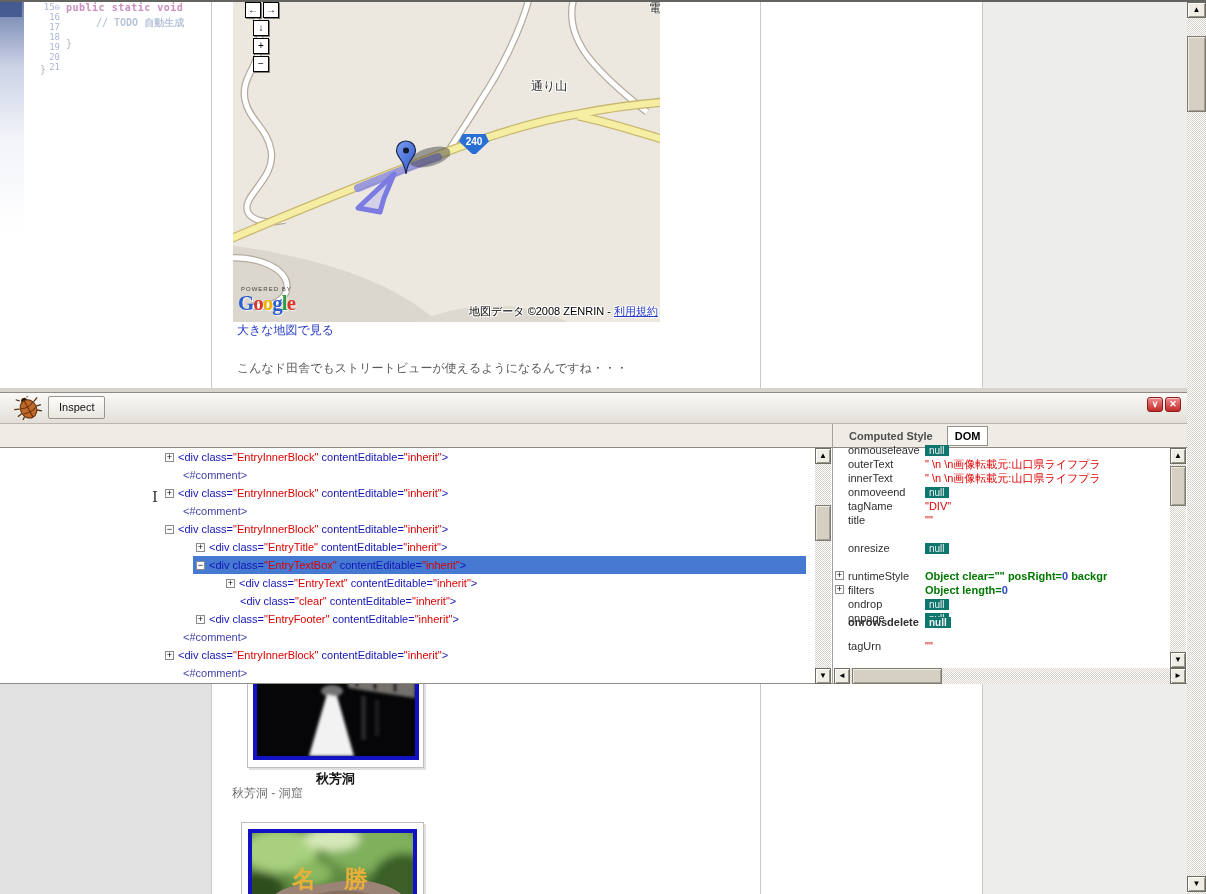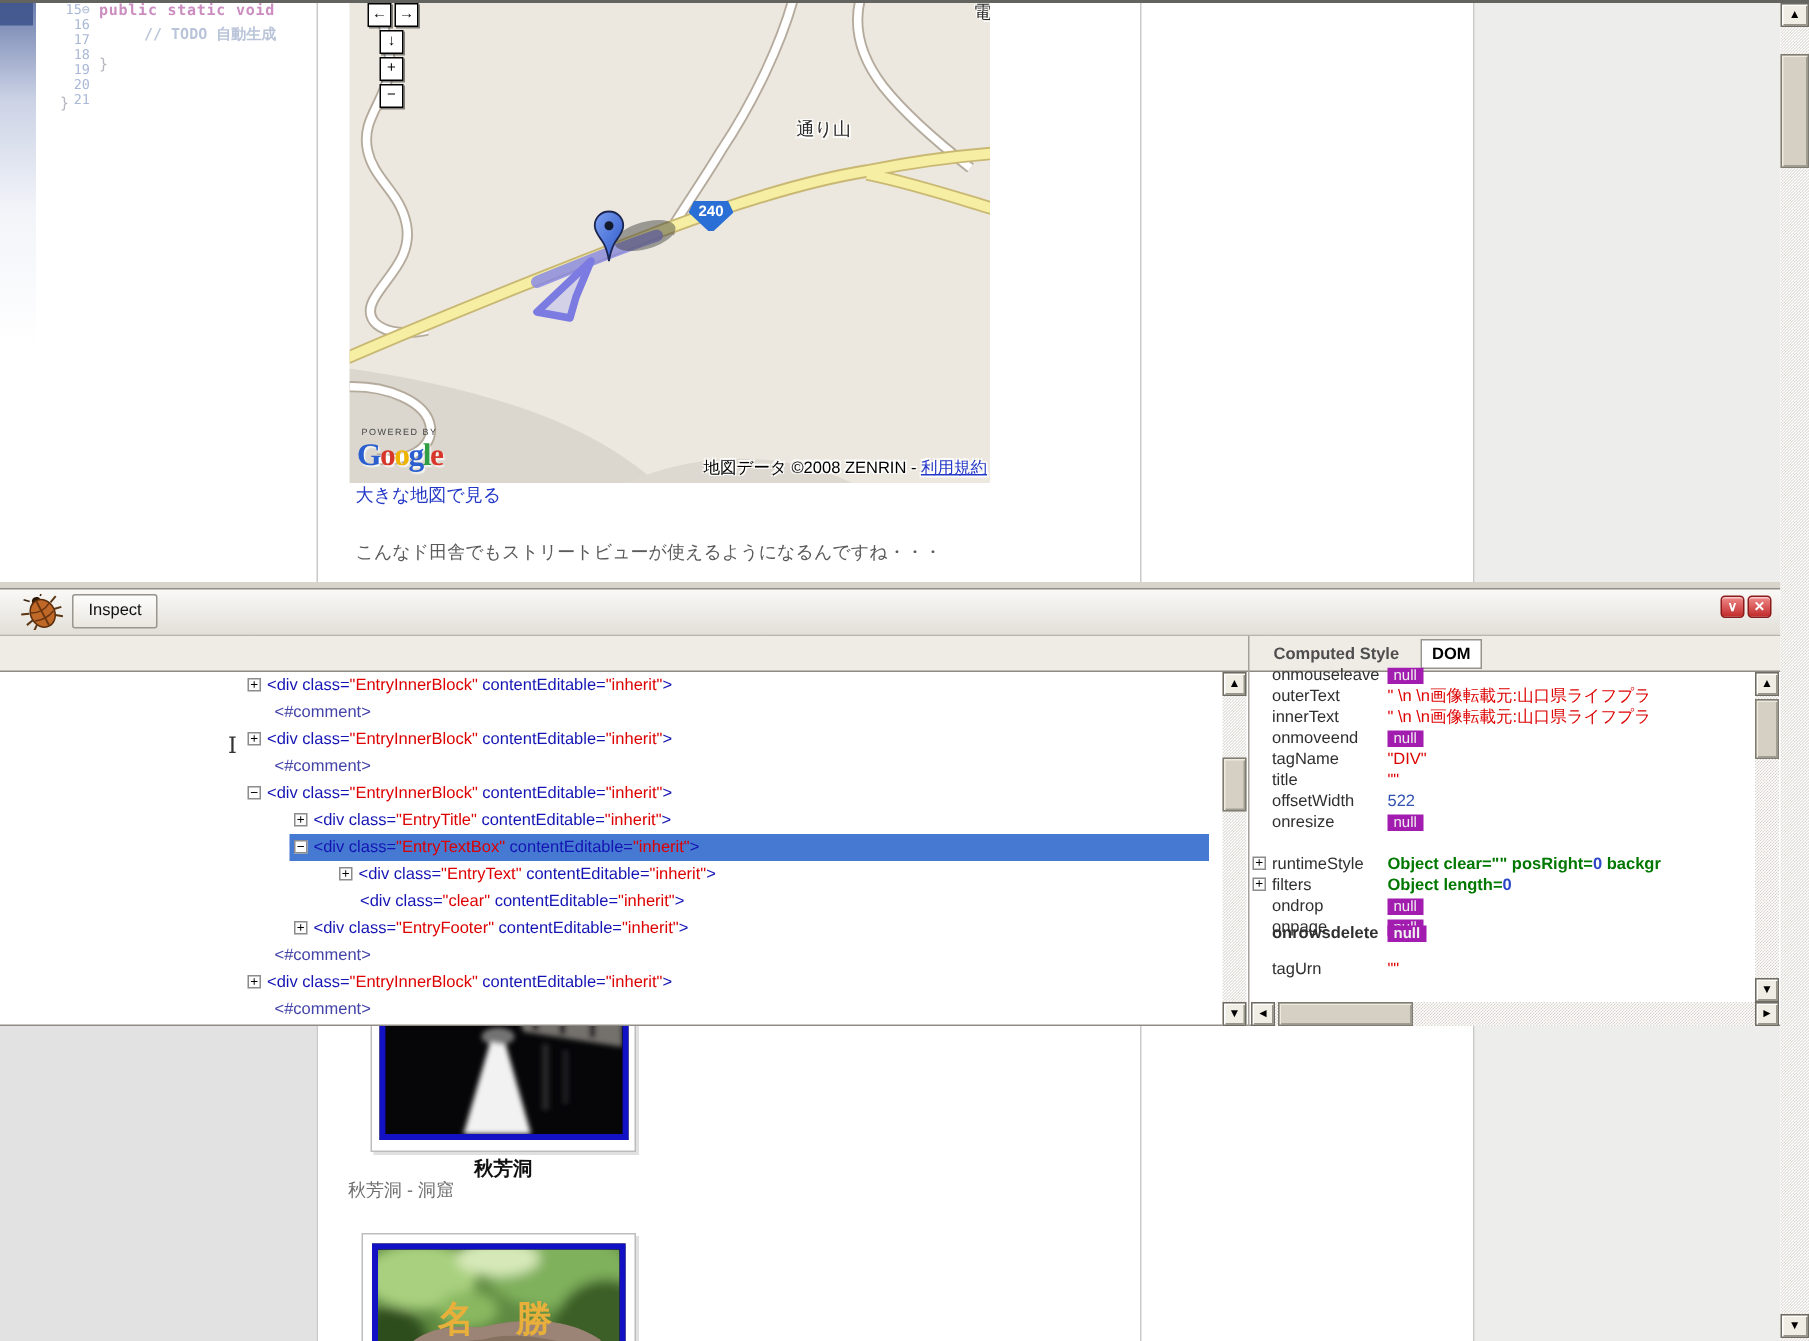--- a/index.html
+++ b/index.html
@@ -77,21 +77,21 @@
   .val{color:#dd0000}
   .cmt{color:#4343a8}
   .ibeam{position:absolute;left:152px;top:100px;font-family:"DejaVu Serif",serif;font-size:15px;color:#333;z-index:5}
 
   
   .domp{position:absolute;left:834px;top:57px;width:336px;height:224px;overflow:hidden;font-size:11px}
   .drow{position:absolute;left:0;right:0;height:14px;line-height:14px;white-space:nowrap}
   .dexp{position:absolute;left:1px;top:2px}
   .dname{position:absolute;left:14px;color:#2f2f2f}
   .dval{position:absolute;left:91px}
-  .nullbadge{background:#a21caf;color:#efefef;padding:0 4px;font-size:10px}
+  .nullbadge{background:#0f766e;color:#efefef;padding:0 4px;font-size:10px}
   .num{color:#3352b1}
   .obj{color:#007800;font-weight:bold}
   .onum{color:#2b47c8;font-weight:bold}
 
   
   .dither{background-color:#fff;background-image:
       linear-gradient(45deg,#d7d3ca 25%,transparent 25%,transparent 75%,#d7d3ca 75%),
       linear-gradient(45deg,#d7d3ca 25%,transparent 25%,transparent 75%,#d7d3ca 75%);
       background-size:2px 2px;background-position:0 0,1px 1px}
   .sb-btn{position:absolute;background:#f0ede5;border:1px solid #6e6c63;
@@ -360,24 +360,20 @@
         <span class="dval"><span class="nullbadge">null</span></span>
       </div>
       <div class="drow" style="top: 54px;">
         <span class="dname">tagName</span>
         <span class="dval"><span class="val">"DIV"</span></span>
       </div>
       <div class="drow" style="top: 68px;">
         <span class="dname">title</span>
         <span class="dval"><span class="val">""</span></span>
       </div>
-      <div class="drow" style="top: 82px;">
-        <span class="dname">offsetWidth</span>
-        <span class="dval"><span class="num">522</span></span>
-      </div>
       <div class="drow" style="top: 96px;">
         <span class="dname">onresize</span>
         <span class="dval"><span class="nullbadge">null</span></span>
       </div>
       <div class="drow" style="top: 124px;">
         <span class="expander dexp">+</span>
         <span class="dname">runtimeStyle</span>
         <span class="dval"><span class="obj">Object clear="" posRight=</span><span class="onum">0</span><span class="obj"> backgr</span></span>
       </div>
       <div class="drow" style="top: 138px;">

